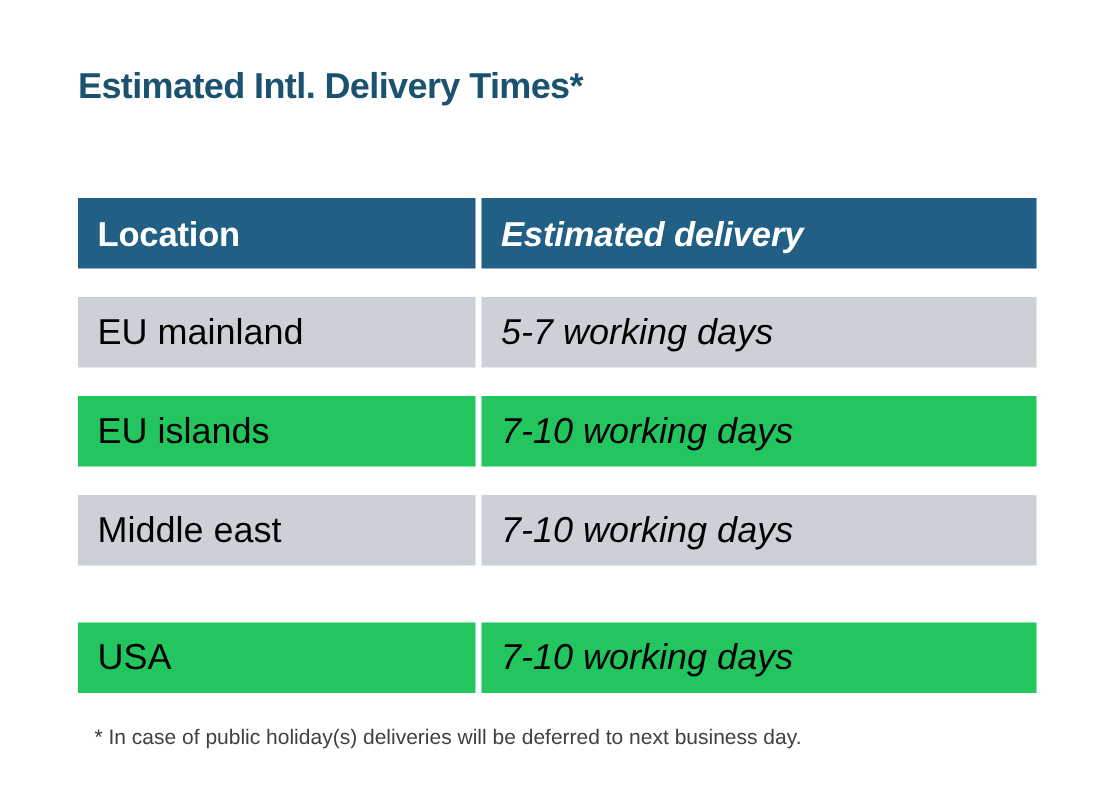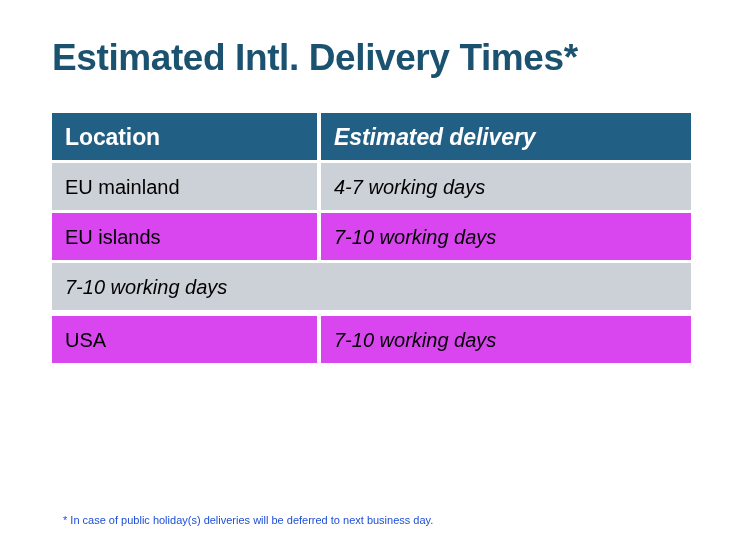--- a/index.html
+++ b/index.html
@@ -20,54 +20,55 @@
     width: 745px;
     height: 536px;
     background: #ffffff;
   }
 
   
   .title {
     position: absolute;
     left: 52px;
     top: 38px;
-    font-size: 37px;
+    font-size: 24px;
     font-weight: 700;
     letter-spacing: -0.4px;
     color: #1b5270;
     line-height: 40px;
     white-space: nowrap;
   }
 
   
   .table {
     position: absolute;
     left: 52px;
     top: 113px;
     width: 639px;
   }
 
   .row {
     display: flex;
     width: 100%;
     margin-bottom: 3px;
+    margin-top: 19px;
   }
   .row:last-child {
     margin-bottom: 0;
     align-items: center;
   }
 
   .cell {
     box-sizing: border-box;
     height: 47px;
     display: flex;
     align-items: center;
     padding-left: 13px;
     padding-right: 8px;
-    font-size: 20px;
+    font-size: 24px;
     line-height: 28px;
     color: #000000;
     white-space: nowrap;
     overflow: hidden;
   }
 
   .cell-location {
     width: 265px;
     flex: 0 0 265px;
     margin-right: 4px;
@@ -85,59 +86,60 @@
     font-size: 23px;
     height: 47px;
     letter-spacing: -0.1px;
   }
 
   
   .row-odd .cell {
     background: #ccd1d8;
   }
   .row-even .cell {
-    background: #d946ef;
+    background: #22c55e;
   }
 
   
   .footnote {
     position: absolute;
     left: 63px;
-    top: 510px;
-    font-size: 11px;
+    top: 481px;
+    font-size: 14px;
     line-height: 20px;
-    color: #1d4ed8;
+    color: #404040;
     white-space: nowrap;
   }
 </style>
 </head>
 <body>
 
 <div class="page">
 
   <div class="title">Estimated Intl. Delivery Times*</div>
 
   <div class="table">
 
     <div class="row row-header">
       <div class="cell cell-location">Location</div>
       <div class="cell cell-delivery">Estimated delivery</div>
     </div>
 
     <div class="row row-odd">
       <div class="cell cell-location">EU mainland</div>
-      <div class="cell cell-delivery">4-7 working days</div>
+      <div class="cell cell-delivery">5-7 working days</div>
     </div>
 
     <div class="row row-even">
       <div class="cell cell-location">EU islands</div>
       <div class="cell cell-delivery">7-10 working days</div>
     </div>
 
     <div class="row row-odd">
+      <div class="cell cell-location">Middle east</div>
       <div class="cell cell-delivery">7-10 working days</div>
     </div>
 
     <div class="row row-even">
     </div>
 
 
     <div class="row row-even">
       <div class="cell cell-location">USA</div>
       <div class="cell cell-delivery">7-10 working days</div>

